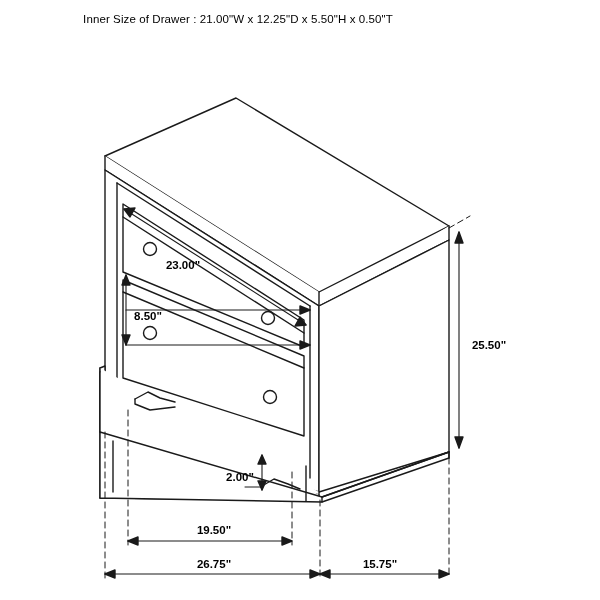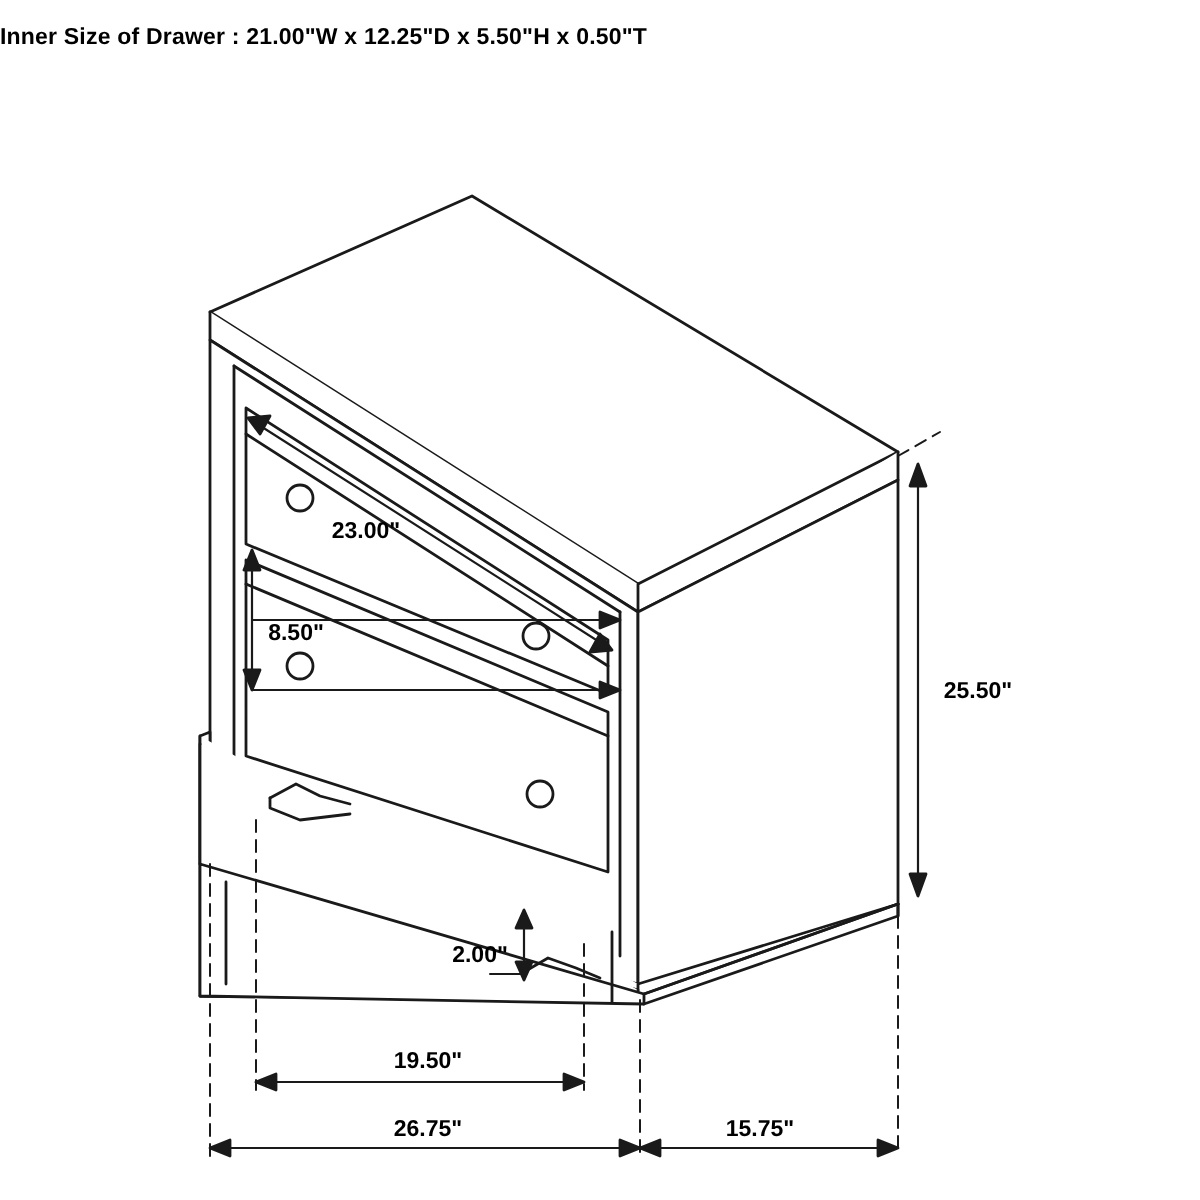--- a/index.html
+++ b/index.html
@@ -17,22 +17,23 @@
   #canvas-wrap {
     position: relative;
     width: 600px;
     height: 600px;
   }
   .title {
     position: absolute;
     top: 13px;
     left: 0;
     width: 476px;
+    text-align: center;
     font-size: 11.5px;
-    font-weight: bold;
+    font-weight: normal;
     color: #000000;
     letter-spacing: 0.1px;
   }
   svg#dwg {
     position: absolute;
     top: 0;
     left: 0;
   }
   .dimtext {
     font-family: "Liberation Sans", sans-serif;

